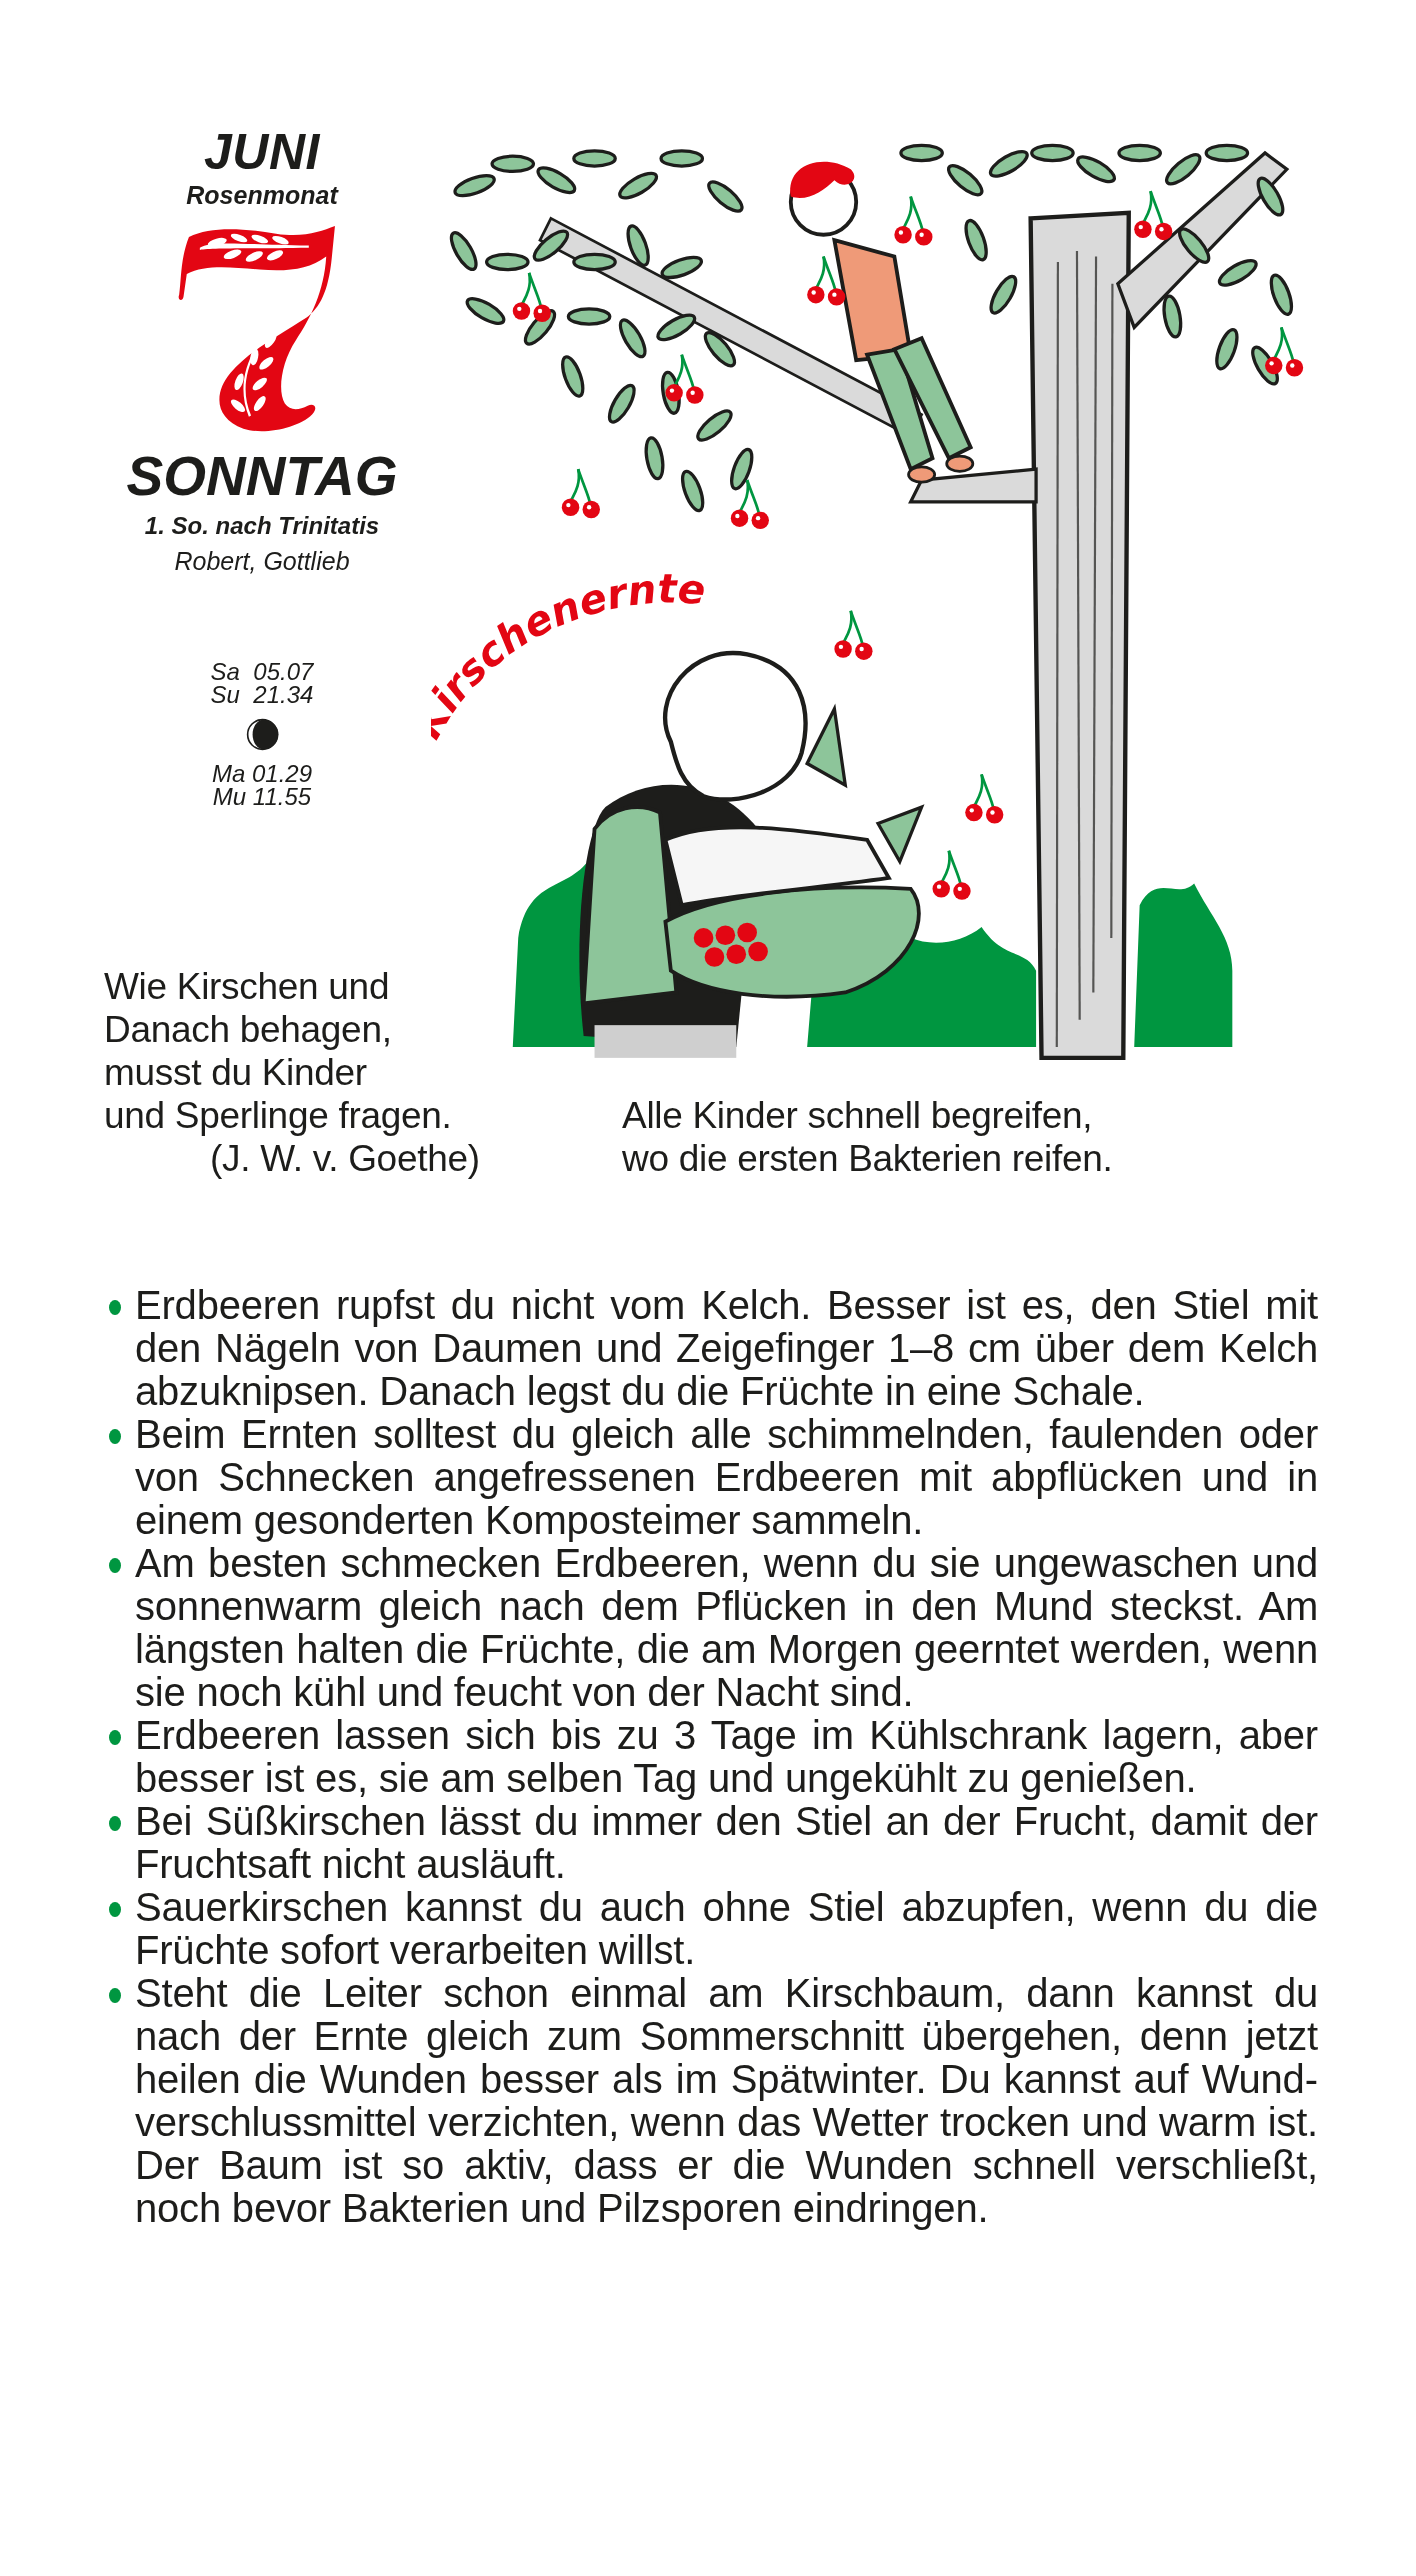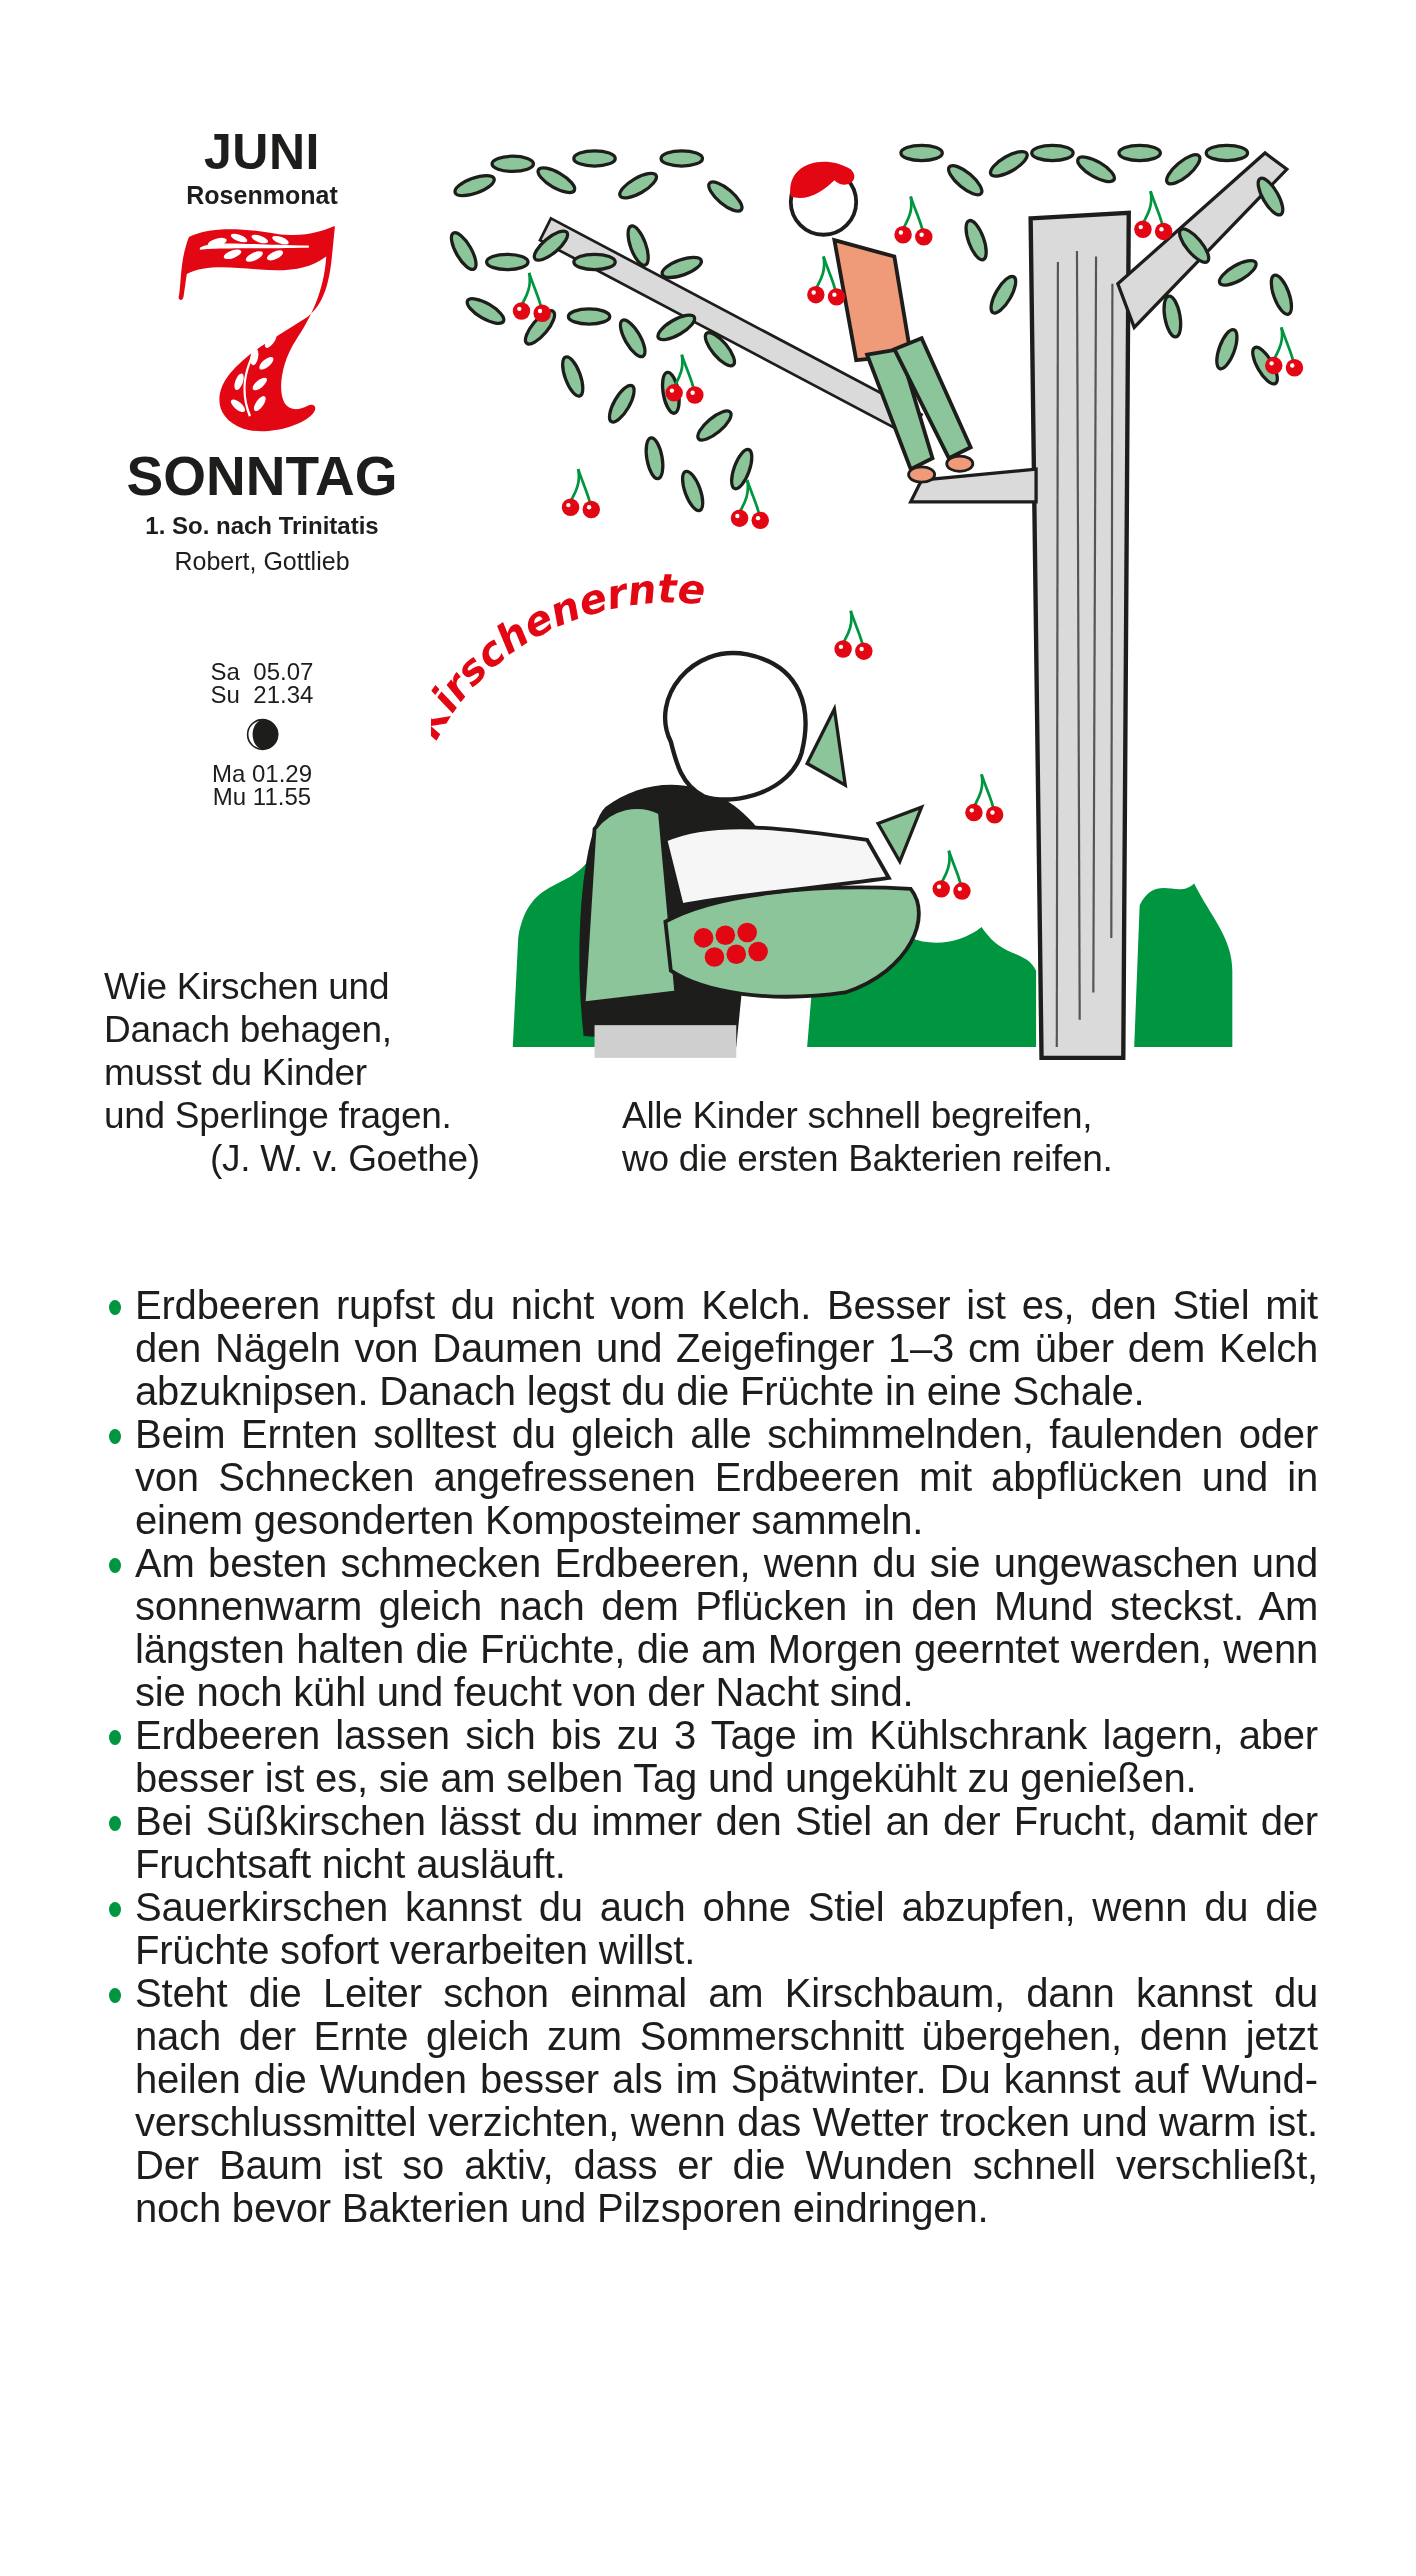--- a/index.html
+++ b/index.html
@@ -2,21 +2,21 @@
 <html style="font-size:8.7px"><head>
 <meta charset="utf-8">
 <style>
   html, body { margin:0; padding:0; background:#ffffff; }
   body { width:1417px; height:2576px; position:relative; overflow:hidden;
          font-family:"Liberation Sans", "DejaVu Sans", sans-serif; color:#1d1d1b; }
   .abs { position:absolute; }
   .center { text-align:center; }
 
   
-  #datecol { left:104px; width:316px; top:125px; }
+  #datecol { left:104px; width:316px; top:125px;font-style:italic; }
   .month { font-weight:bold; font-size:50px; line-height:55px; letter-spacing:0.5px; }
   .month-sub { font-weight:bold; font-size:25px; line-height:30.5px; }
   .day-num { margin:15.3px auto 0; width:169px; height:207px; }
   .weekday { font-weight:bold; font-size:55px; line-height:60px; margin-top:13px; }
   .church { font-weight:bold; font-size:24px; line-height:30.5px; margin-top:5.5px; }
   .names { font-size:25px; line-height:33px; margin-top:3.3px; }
   .astro { font-size:24px; line-height:23px; margin-top:82px; }
   .astro .row { display:block; }
   .moon { width:33px; height:33px; margin:12px auto 11px; display:block; }
 
@@ -237,21 +237,21 @@
   <span class="author">(J. W. v. Goethe)</span>
 </div>
 
 <div id="poem-right" class="abs poem">
   <span style="display:block">Alle Kinder schnell begreifen,</span>
   <span style="display:block">wo die ersten Bakterien reifen.</span>
 </div>
 
 <div id="body" class="abs">
   <ul>
-    <li><span class="bullet"></span><span>Erdbeeren rupfst du nicht vom Kelch. Besser ist es, den Stiel mit den Nägeln von Daumen und Zeigefinger 1–3 cm über dem Kelch abzuknipsen. Danach legst du die Früchte in eine Schale.</span></li>
+    <li><span class="bullet"></span><span>Erdbeeren rupfst du nicht vom Kelch. Besser ist es, den Stiel mit den Nägeln von Daumen und Zeigefinger 1–8 cm über dem Kelch abzuknipsen. Danach legst du die Früchte in eine Schale.</span></li>
     <li><span class="bullet"></span><span>Beim Ernten solltest du gleich alle schimmelnden, faulenden oder von Schnecken angefressenen Erdbeeren mit abpflücken und in einem gesonderten Komposteimer sammeln.</span></li>
     <li><span class="bullet"></span><span>Am besten schmecken Erdbeeren, wenn du sie ungewaschen und sonnenwarm gleich nach dem Pflücken in den Mund steckst. Am längsten halten die Früchte, die am Morgen geerntet werden, wenn sie noch kühl und feucht von der Nacht sind.</span></li>
     <li><span class="bullet"></span><span>Erdbeeren lassen sich bis zu 3 Tage im Kühlschrank lagern, aber besser ist es, sie am selben Tag und ungekühlt zu genießen.</span></li>
     <li><span class="bullet"></span><span>Bei Süßkirschen lässt du immer den Stiel an der Frucht, damit der Fruchtsaft nicht ausläuft.</span></li>
     <li><span class="bullet"></span><span>Sauerkirschen kannst du auch ohne Stiel abzupfen, wenn du die Früchte sofort verarbeiten willst.</span></li>
     <li><span class="bullet"></span><span>Steht die Leiter schon einmal am Kirschbaum, dann kannst du nach der Ernte gleich zum Sommerschnitt übergehen, denn jetzt heilen die Wunden besser als im Spätwinter. Du kannst auf Wund­verschlussmittel verzichten, wenn das Wetter trocken und warm ist. Der Baum ist so aktiv, dass er die Wunden schnell verschließt, noch bevor Bakterien und Pilzsporen eindringen.</span></li>
   </ul>
 </div>
 
 

